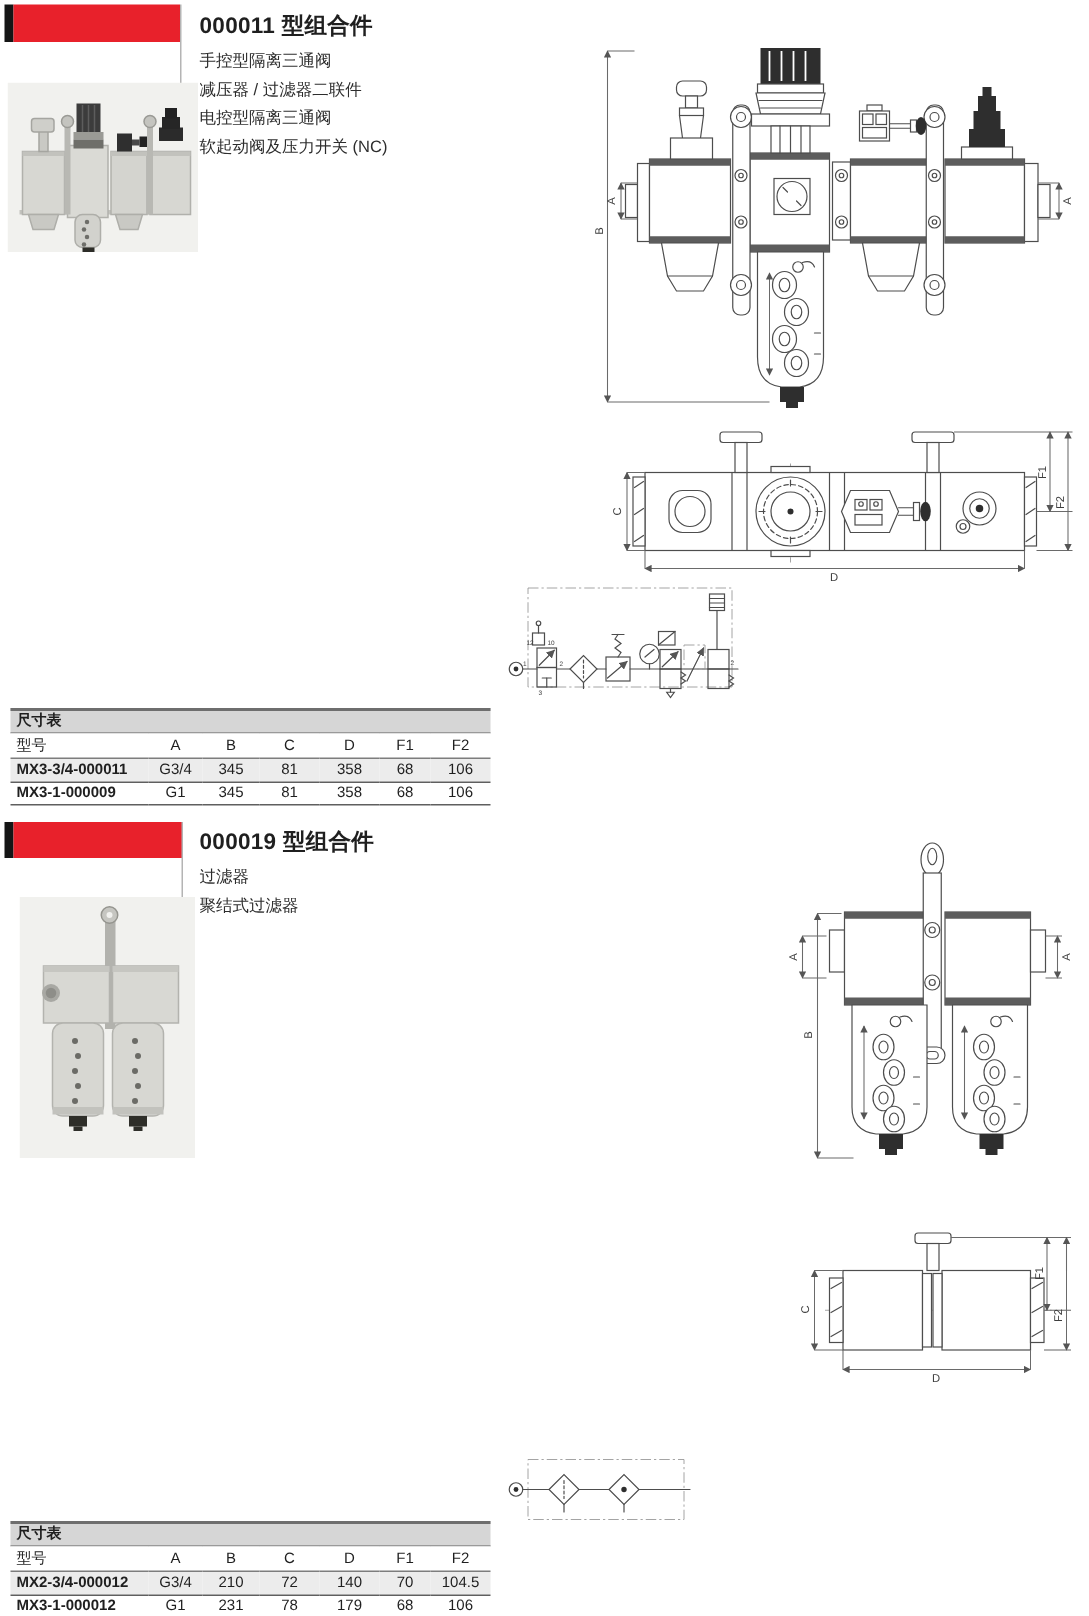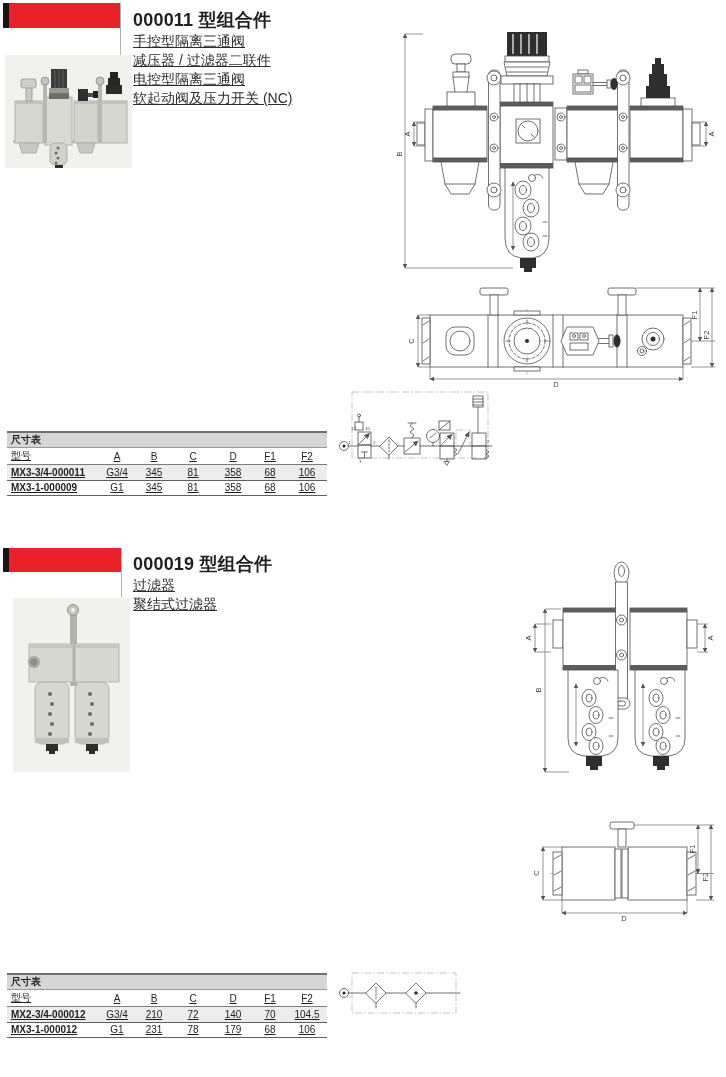--- a/index.html
+++ b/index.html
@@ -5,46 +5,46 @@
   html,body{margin:0;padding:0;}
   body{
     width:726px;height:1077px;position:relative;background:#ffffff;
     font-family:"Liberation Sans","DejaVu Sans",sans-serif;color:#1f1f1f;
     overflow:hidden;
   }
   .abs{position:absolute;}
   .black-stripe{background:#151515;}
   .red-bar{background:#e8212b;}
   .vrule{width:1px;background:#b4b4b4;}
-  .sec-title{font-size:18px;font-weight:bold;letter-spacing:.2px;}
-  .features{font-size:14px;line-height:19px;color:#2d2d2d;white-space:nowrap;text-decoration:underline;}
+  .sec-title{font-size:15px;font-weight:bold;letter-spacing:.2px;}
+  .features{font-size:11px;line-height:19px;color:#2d2d2d;white-space:nowrap;}
   
   .tbl-wrap{width:320px;font-size:10px;}
   .tbl-title{
     background:#d6d6d6;border-top:2px solid #6e6e6e;border-bottom:1px solid #9a9a9a;
-    font-weight:bold;padding:1px 4px;height:12px;line-height:12px;
+    font-weight:bold;padding:1px 4px;height:12px;line-height:12px;margin-top:41px;
   }
   table.dim{border-collapse:collapse;width:320px;table-layout:fixed;font-size:10px;}
   table.dim th{
     font-weight:normal;text-align:center;padding:1px 2px;height:12px;
     border-bottom:1px solid #7d7d7d;background:#fff;
   }
   table.dim th:first-child{text-align:left;padding-left:4px;}
   table.dim td{
     text-align:center;padding:1px 2px;height:12.6px;border-bottom:1px solid #5f5f5f;
   }
   table.dim td.model{text-align:left;font-weight:bold;padding-left:4px;}
   table.dim tbody tr:nth-child(odd){background:#ececec;}
   
   svg{display:block;}
   .ln{stroke:#4d4d4d;stroke-width:.8;fill:none;stroke-linecap:round;}
   .lnf{stroke:#4d4d4d;stroke-width:.8;fill:#ffffff;}
   .band{fill:#5d5d5d;stroke:none;}
   .dark{fill:#2e2e2e;stroke:none;}
-  .dim{stroke:#6a6a6a;stroke-width:.7;fill:none;text-decoration:underline;}
+  .dim{stroke:#6a6a6a;stroke-width:.7;fill:none;}
   .cl{stroke:#9a9a9a;stroke-width:.6;fill:none;stroke-dasharray:7 2 1.5 2;}
   .dt{font-size:7.5px;fill:#3d3d3d;}
   .pt{font-size:4.3px;fill:#444;}
 </style>
 </head>
 <body>
 
 <div class="abs black-stripe" style="left:3px;top:3px;width:6px;height:25px;"></div>
 <div class="abs red-bar" style="left:9px;top:3px;width:111px;height:25px;"></div>
 <div class="abs vrule" style="left:120px;top:3px;height:110px;"></div>

